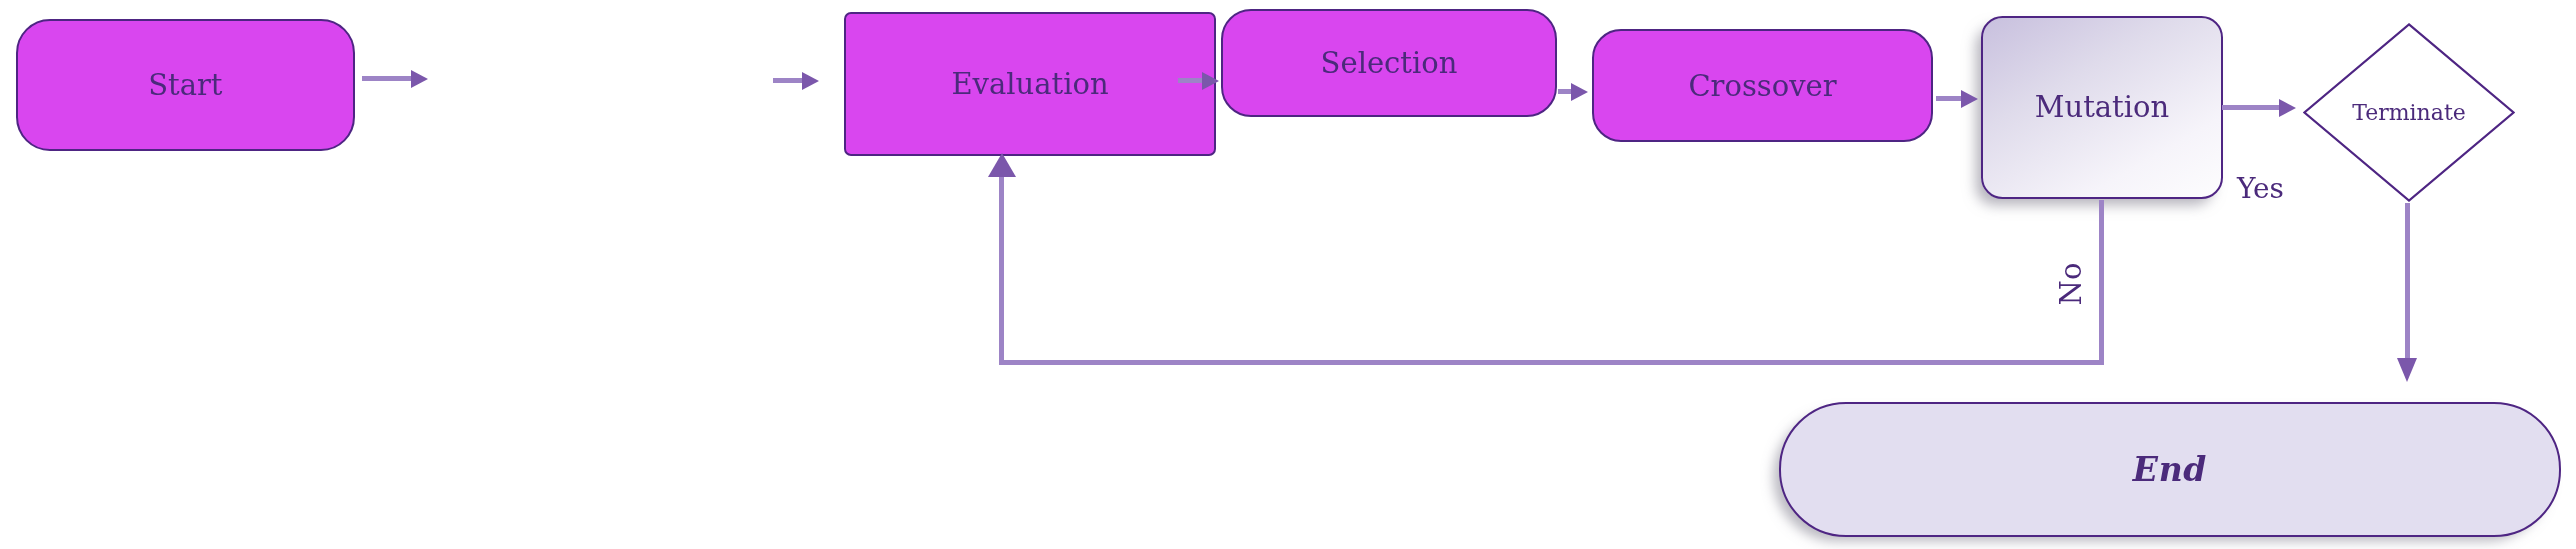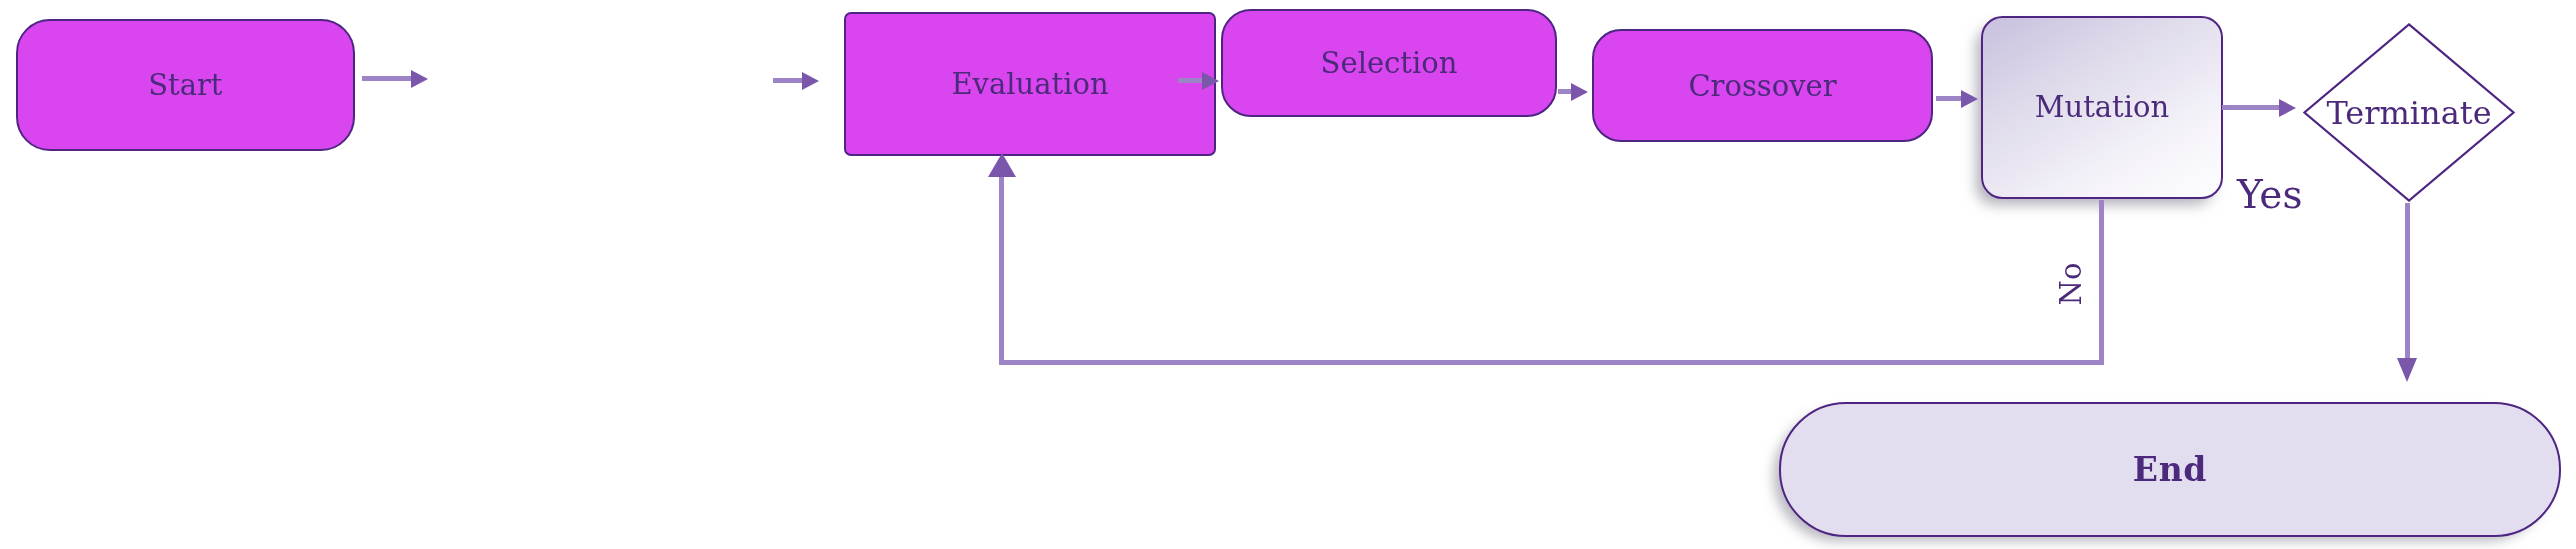--- a/index.html
+++ b/index.html
@@ -30,44 +30,45 @@
     font-size:29px;
     white-space:nowrap;
   }
   .grad{
     background:linear-gradient(150deg,#c8c0de 0%,#dfdbeb 35%,#f6f4fa 75%,#fdfdfe 100%);
     box-shadow:-7.2px 8.6px 13px -2.9px rgba(120,117,133,0.55);
   }
   .end-node{
     background:var(--end-fill);
     box-shadow:-8.6px 7.2px 11.5px -2.9px rgba(120,117,133,0.5);
+    font-style:italic;
   }
   .end-node .label{font-weight:bold;font-size:33px;letter-spacing:0.7px;}
   .diamond-wrap{position:absolute;display:flex;align-items:center;justify-content:center;}
   .diamond-wrap svg{position:absolute;left:0;top:0;}
   .diamond-shape{fill:#ffffff;stroke:var(--node-border);stroke-width:3;}
-  .diamond-wrap .label{position:relative;color:var(--node-text);font-size:32px;white-space:nowrap;}
+  .diamond-wrap .label{position:relative;color:var(--node-text);font-size:22px;white-space:nowrap;}
   
   .arrow-h{position:absolute;height:20px;}
   .arrow-h .shaft{position:absolute;left:0;right:14.3px;top:7.2px;height:5px;background:var(--connector);}
   .arrow-h .head{position:absolute;right:0;top:0.7px;width:0;height:0;
     border-top:9.3px solid transparent;border-bottom:9.3px solid transparent;
     border-left:17px solid var(--connector-dark);}
   
   .arrow-v{position:absolute;width:29px;}
   .arrow-v .shaft{position:absolute;top:0;bottom:21.5px;left:11.5px;width:5px;background:var(--connector);}
   .arrow-v .head{position:absolute;bottom:0;left:4.3px;width:0;height:0;
     border-left:10px solid transparent;border-right:10px solid transparent;
     border-top:24px solid var(--connector-dark);}
   
   .seg{position:absolute;background:var(--connector);}
   .head-up{position:absolute;width:0;height:0;
     border-left:14.3px solid transparent;border-right:14.3px solid transparent;
     border-bottom:24px solid var(--connector-dark);}
-  .edge-label{position:absolute;color:var(--node-text);font-size:39px;white-space:nowrap;}
+  .edge-label{position:absolute;color:var(--node-text);font-size:28px;white-space:nowrap;}
   .edge-label-rot{position:absolute;width:72px;height:72px;display:flex;align-items:center;justify-content:center;}
   .edge-label-rot span{transform:rotate(-90deg);color:var(--node-text);font-size:29px;white-space:nowrap;}
 </style>
 </head>
 <body>
 
 <div class="canvas">
 
   <div class="node" style="left:15.8px;top:18.6px;width:339px;height:132px;border-radius:34px;">
     <span class="label">Start</span>

